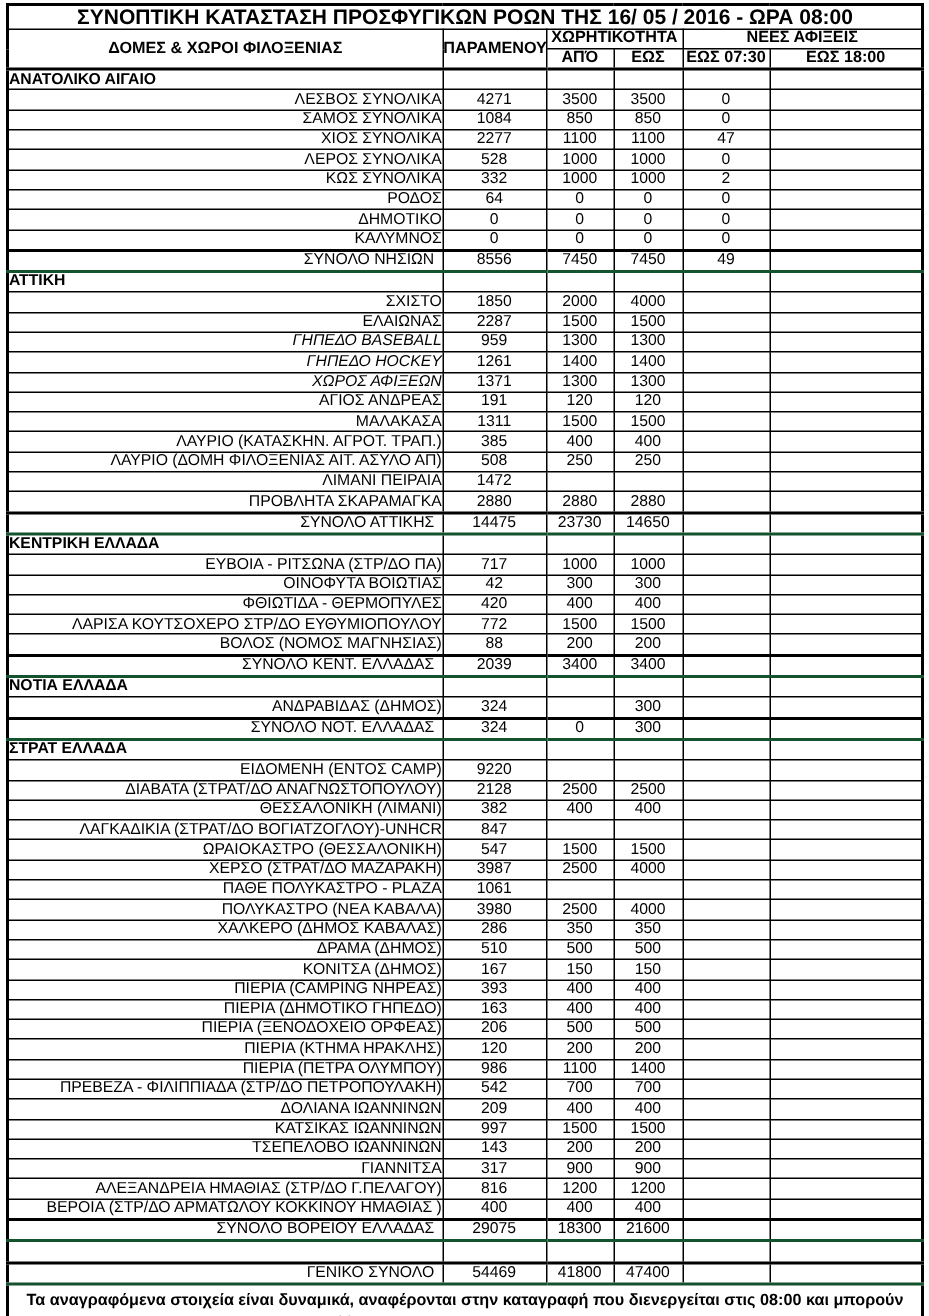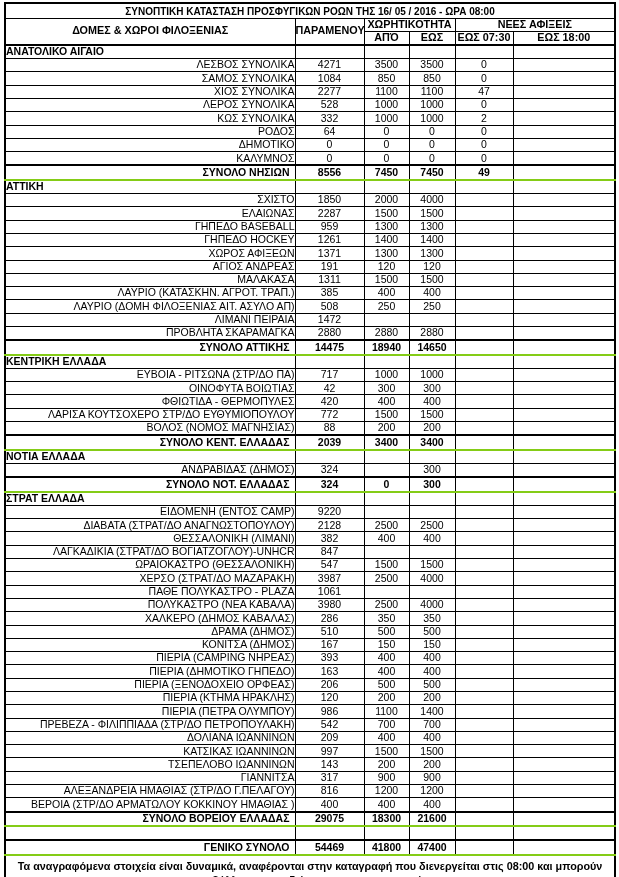--- a/index.html
+++ b/index.html
@@ -7,30 +7,30 @@
   .sheet{position:absolute;left:4px;top:2px;}
   table{border-collapse:collapse;table-layout:fixed;width:610px;border:2px solid #000;}
   col.c-name{width:290px;}
   col.c-rem{width:69px;}
   col.c-from{width:45px;}
   col.c-to{width:46px;}
   col.c-a1{width:58px;}
   col.c-a2{width:102px;}
   th,td{border:1px solid #000;padding:0;font-size:10.5px;line-height:1.1;overflow:hidden;white-space:nowrap;vertical-align:middle;}
   th{font-weight:bold;text-align:center;}
-  .title-cell{font-size:10px;height:14px;}
+  .title-cell{font-size:14px;height:14px;}
   .hdr th{font-size:10.8px;height:11.5px;}
   .hdr-bottom{border-bottom:2px solid #000;}
   tbody td{height:12.3px;}
   td.name{text-align:right;padding-left:3px;}
   td.num{text-align:center;}
   tr.section td.name{text-align:left;font-weight:bold;padding-left:0;}
-  tr.total td{font-weight:bold;border-top:2px solid #000;border-bottom:2px solid #84cc16;}
+  tr.total td{font-weight:normal;border-top:2px solid #000;border-bottom:2px solid #14532d;}
   tr.total td.name{text-align:right;padding-right:5px;}
-  tr.italic td.name{}
+  tr.italic td.name{font-style:italic;}
   tfoot td.footnote{border:2px solid #000;font-weight:bold;text-align:center;font-size:10.8px;line-height:1.35;padding:3px 6px;white-space:normal;height:auto;}
 </style>
 </head>
 <body>
 
 <div class="sheet">
   <table>
     <colgroup>
       <col class="c-name">
         <col class="c-rem">
@@ -229,21 +229,21 @@
           <td class="name">ΠΡΟΒΛΗΤΑ ΣΚΑΡΑΜΑΓΚΑ</td>
           <td class="num">2880</td>
           <td class="num">2880</td>
           <td class="num">2880</td>
           <td class="num"></td>
           <td class="num"></td>
         </tr>
         <tr class="total">
           <td class="name">ΣΥΝΟΛΟ ΑΤΤΙΚΗΣ</td>
           <td class="num">14475</td>
-          <td class="num">18940</td>
+          <td class="num">23730</td>
           <td class="num">14650</td>
           <td class="num"></td>
           <td class="num"></td>
         </tr>
         <tr class="section">
           <td class="name">ΚΕΝΤΡΙΚΗ ΕΛΛΑΔΑ</td>
           <td class="num"></td>
           <td class="num"></td>
           <td class="num"></td>
           <td class="num"></td>

